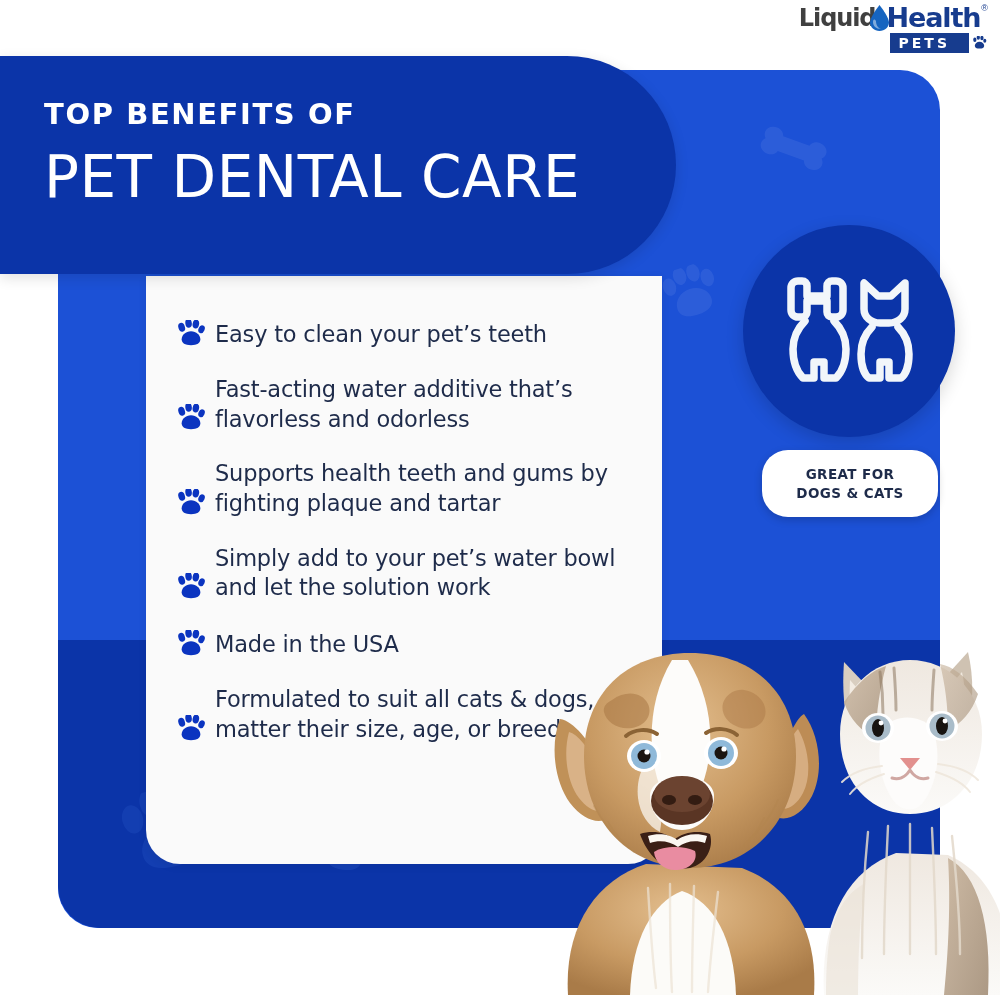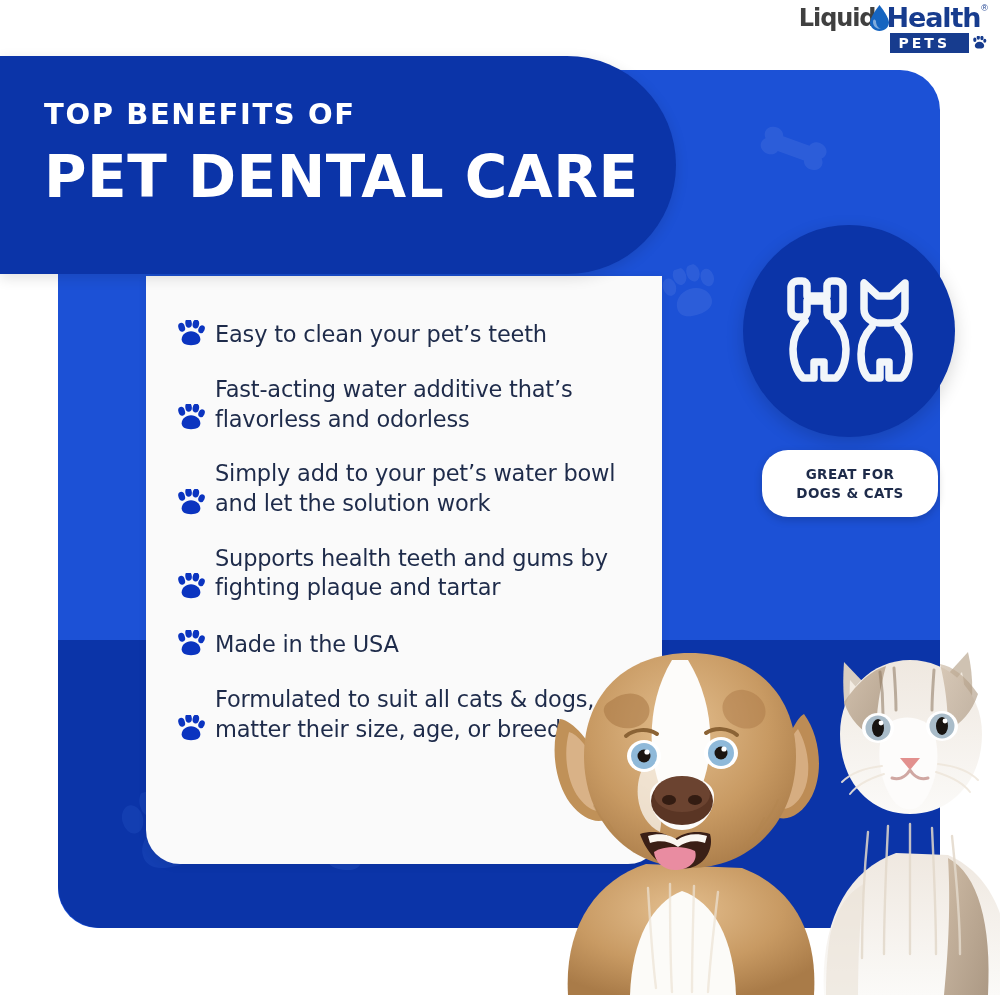--- a/index.html
+++ b/index.html
@@ -58,21 +58,21 @@
     background:#0B34A8; border-radius:0 112px 112px 0; z-index:30;
     box-shadow:0 4px 14px rgba(0,0,0,.12);
   }
   .title-kicker{
     position:absolute; left:44px; top:41px;
     color:#ffffff; font-size:29px; font-weight:bold; letter-spacing:1.6px;
     font-family:"DejaVu Sans", sans-serif;
   }
   .title-main{
     position:absolute; left:44px; top:92px;
-    color:#ffffff; font-size:58px; font-weight:bold; letter-spacing:.5px;
+    color:#ffffff; font-size:58px; font-weight:normal; letter-spacing:.5px;
     font-family:"DejaVu Sans", sans-serif; line-height:1;
   }
 
   
   .card{
     position:absolute; left:146px; top:276px; width:516px; height:588px;
     background:#FAFAFA; border-radius:0 0 34px 34px; z-index:25;
     box-shadow:0 2px 10px rgba(0,0,0,.07);
   }
   .benefits{ position:absolute; left:30px; top:42px; right:18px; }
@@ -215,34 +215,34 @@
       <div class="benefit">
         <span class="paw">
           <svg width="30" height="30" viewBox="0 0 74 74">
               <ellipse cx="14" cy="18" rx="8" ry="11" fill="#0B34C0" transform="rotate(-20 14 18)"></ellipse>
               <ellipse cx="31" cy="8" rx="8" ry="11" fill="#0B34C0" transform="rotate(-7 31 8)"></ellipse>
               <ellipse cx="49" cy="10" rx="8" ry="11" fill="#0B34C0" transform="rotate(10 49 10)"></ellipse>
               <ellipse cx="63" cy="23" rx="7.5" ry="10" fill="#0B34C0" transform="rotate(24 63 23)"></ellipse>
               <path fill="#0B34C0" d="M37 28c13 0 23 9.5 23 19.5C60 57 52 62 37 62s-23-5-23-14.5C14 37.5 24 28 37 28z"></path>
             </svg>
         </span>
+        <span class="benefit-text">Supports health teeth and gums by fighting plaque and tartar</span>
+      </div>
+
+      <div class="benefit">
+        <span class="paw">
+          <svg width="30" height="30" viewBox="0 0 74 74">
+              <ellipse cx="14" cy="18" rx="8" ry="11" fill="#0B34C0" transform="rotate(-20 14 18)"></ellipse>
+              <ellipse cx="31" cy="8" rx="8" ry="11" fill="#0B34C0" transform="rotate(-7 31 8)"></ellipse>
+              <ellipse cx="49" cy="10" rx="8" ry="11" fill="#0B34C0" transform="rotate(10 49 10)"></ellipse>
+              <ellipse cx="63" cy="23" rx="7.5" ry="10" fill="#0B34C0" transform="rotate(24 63 23)"></ellipse>
+              <path fill="#0B34C0" d="M37 28c13 0 23 9.5 23 19.5C60 57 52 62 37 62s-23-5-23-14.5C14 37.5 24 28 37 28z"></path>
+            </svg>
+        </span>
         <span class="benefit-text">Simply add to your pet’s water bowl and let the solution work</span>
-      </div>
-
-      <div class="benefit">
-        <span class="paw">
-          <svg width="30" height="30" viewBox="0 0 74 74">
-              <ellipse cx="14" cy="18" rx="8" ry="11" fill="#0B34C0" transform="rotate(-20 14 18)"></ellipse>
-              <ellipse cx="31" cy="8" rx="8" ry="11" fill="#0B34C0" transform="rotate(-7 31 8)"></ellipse>
-              <ellipse cx="49" cy="10" rx="8" ry="11" fill="#0B34C0" transform="rotate(10 49 10)"></ellipse>
-              <ellipse cx="63" cy="23" rx="7.5" ry="10" fill="#0B34C0" transform="rotate(24 63 23)"></ellipse>
-              <path fill="#0B34C0" d="M37 28c13 0 23 9.5 23 19.5C60 57 52 62 37 62s-23-5-23-14.5C14 37.5 24 28 37 28z"></path>
-            </svg>
-        </span>
-        <span class="benefit-text">Supports health teeth and gums by fighting plaque and tartar</span>
       </div>
 
       <div class="benefit">
         <span class="paw">
           <svg width="30" height="30" viewBox="0 0 74 74">
               <ellipse cx="14" cy="18" rx="8" ry="11" fill="#0B34C0" transform="rotate(-20 14 18)"></ellipse>
               <ellipse cx="31" cy="8" rx="8" ry="11" fill="#0B34C0" transform="rotate(-7 31 8)"></ellipse>
               <ellipse cx="49" cy="10" rx="8" ry="11" fill="#0B34C0" transform="rotate(10 49 10)"></ellipse>
               <ellipse cx="63" cy="23" rx="7.5" ry="10" fill="#0B34C0" transform="rotate(24 63 23)"></ellipse>
               <path fill="#0B34C0" d="M37 28c13 0 23 9.5 23 19.5C60 57 52 62 37 62s-23-5-23-14.5C14 37.5 24 28 37 28z"></path>

